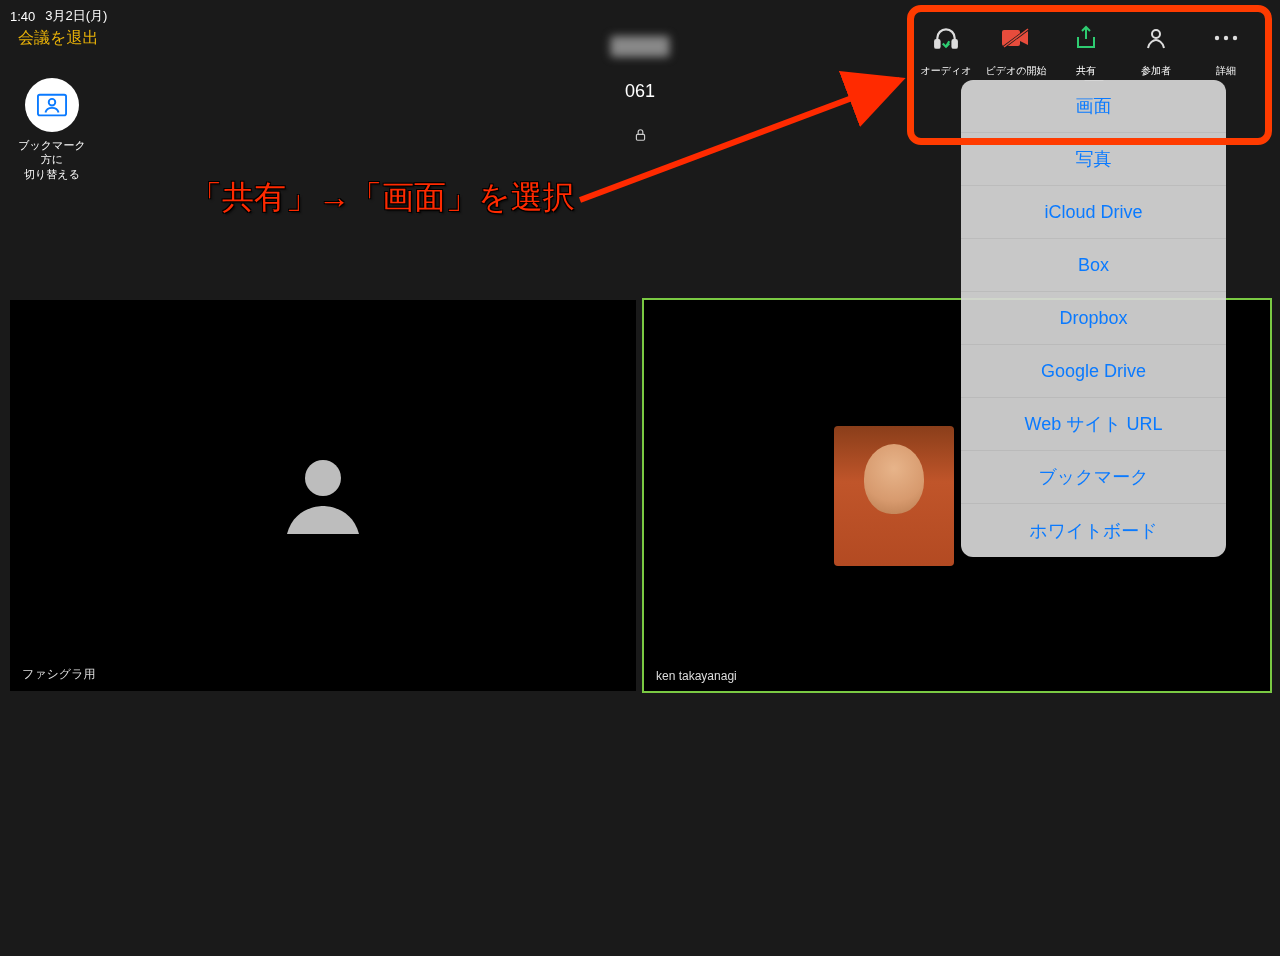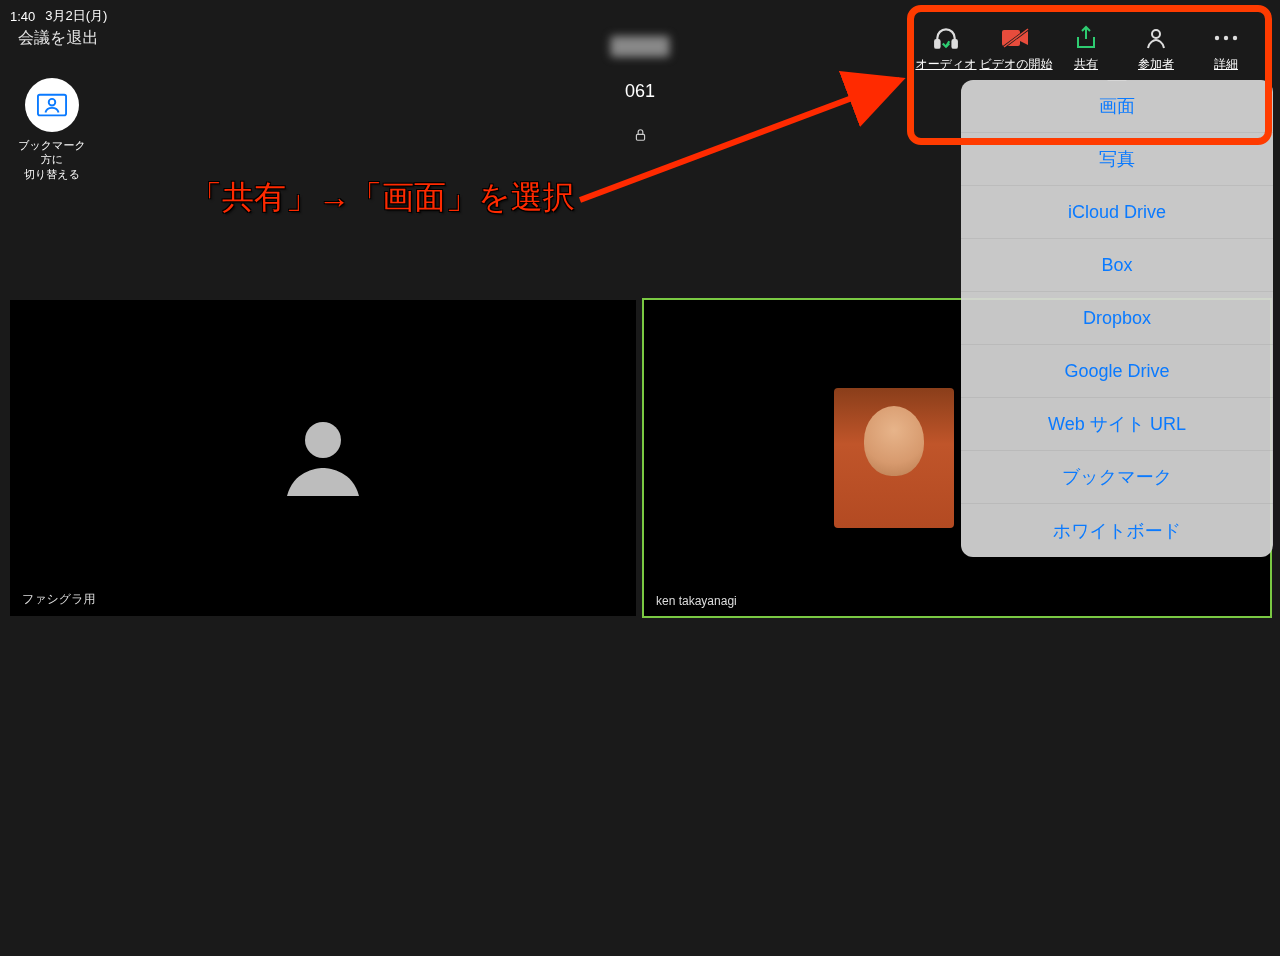--- a/index.html
+++ b/index.html
@@ -1,45 +1,45 @@
 <!DOCTYPE html>
 <html><head>
 <meta charset="utf-8">
 <style>
   * { margin: 0; padding: 0; box-sizing: border-box; }
   html, body { width: 1280px; height: 956px; background: #1a1a1a; font-family: -apple-system, "Hiragino Sans", sans-serif; overflow: hidden; color: #fff; }
   .status-bar { position: absolute; top: 0; left: 0; right: 0; height: 18px; display: flex; align-items: center; font-size: 13px; padding: 16px 10px; }
   .status-bar .time { margin-right: 10px; }
-  .leave-btn { position: absolute; top: 28px; left: 18px; color: #e5e5e5; font-size: 16px; background: none; border: none; }
+  .leave-btn { position: absolute; top: 28px; left: 18px; color: #eab308; font-size: 16px; background: none; border: none; }
   .title-area { position: absolute; top: 36px; left: 50%; transform: translateX(-50%); display: flex; align-items: center; gap: 24px; font-size: 18px; flex-direction: column; }
   .title-blur { filter: blur(4px); background: #888; color: transparent; border-radius: 3px; padding: 0 4px; }
   .lock-icon svg { width: 14px; height: 14px; }
 
   .speaker-switch { position: absolute; top: 78px; left: 18px; width: 68px; text-align: center; }
   .speaker-btn { width: 54px; height: 54px; border-radius: 50%; background: #fff; display: flex; align-items: center; justify-content: center; margin: 0 auto 6px; }
   .speaker-btn svg { width: 30px; height: 24px; }
   .speaker-switch .lbl { font-size: 11px; line-height: 1.3; }
 
   .toolbar { position: absolute; top: 20px; right: 20px; display: flex; gap: 22px; align-items: flex-start; padding: 4px 10px; }
   .tb-item { display: flex; flex-direction: column; align-items: center; width: 48px; }
   .tb-item .ic { height: 28px; display: flex; align-items: center; justify-content: center; }
-  .tb-item .tlbl { font-size: 12px; margin-top: 4px; white-space: nowrap; text-decoration: underline; }
+  .tb-item .tlbl { font-size: 10px; margin-top: 12px; white-space: nowrap; }
 
   .highlight-box { position: absolute; top: 5px; left: 907px; width: 365px; height: 140px; border: 7px solid #ff3b00; border-radius: 14px; pointer-events: none; z-index: 30; }
 
   .annotation-text { position: absolute; top: 176px; left: 190px; font-size: 32px; font-weight: 400; color: #ff2a00; text-shadow: -1px -1px 0 #000, 1px -1px 0 #000, -1px 1px 0 #000, 1px 1px 0 #000, 2px 2px 2px rgba(0,0,0,.6); }
 
   .arrow { position: absolute; top: 60px; left: 570px; width: 360px; height: 150px; pointer-events: none; z-index: 25; }
 
-  .popover { position: absolute; top: 80px; left: 961px; width: 312px; background: rgba(215,215,215,0.92); border-radius: 12px; overflow: hidden; z-index: 20; }
+  .popover { position: absolute; top: 80px; left: 961px; width: 265px; background: rgba(215,215,215,0.92); border-radius: 12px; overflow: hidden; z-index: 20; }
   .popover .caret { position: absolute; top: -9px; left: 50%; transform: translateX(-50%); width: 0; height: 0; border-left: 10px solid transparent; border-right: 10px solid transparent; border-bottom: 10px solid rgba(215,215,215,0.92); }
   .popover .item { height: 53px; display: flex; align-items: center; justify-content: center; font-size: 18px; color: #0a7aff; border-bottom: 1px solid rgba(0,0,0,0.06); }
   .popover .item:last-child { border-bottom: none; font-family: Liberation Serif, serif; }
 
-  .video-area { position: absolute; top: 300px; left: 10px; right: 10px; height: 316px; display: flex; gap: 8px; }
+  .video-area { position: absolute; top: 300px; left: 10px; right: 10px; height: 391px; display: flex; gap: 8px; }
   .tile { flex: 1; background: #000; position: relative; }
   .tile.active { outline: 2px solid #7ac943; }
   .tile .name { position: absolute; bottom: 8px; left: 12px; font-size: 12px; color: #ddd; }
   .avatar-ph { position: absolute; top: 50%; left: 50%; transform: translate(-50%,-50%); }
   .avatar-ph svg { width: 96px; height: 96px; }
   .face-img { position: absolute; top: 50%; left: 40%; transform: translate(-50%,-50%); width: 120px; height: 140px; background: linear-gradient(180deg,#8a3e1a 0%, #c0552a 40%, #b34a22 100%); border-radius: 4px; overflow: hidden; }
   .face-img::after { content:""; position:absolute; top:18px; left:30px; width:60px; height:70px; background: radial-gradient(circle at 50% 35%, #e7b48a 0%, #d79a6e 60%, #b77a4e 100%); border-radius: 50% 50% 46% 46%; }
 </style>
 </head>
 <body>

